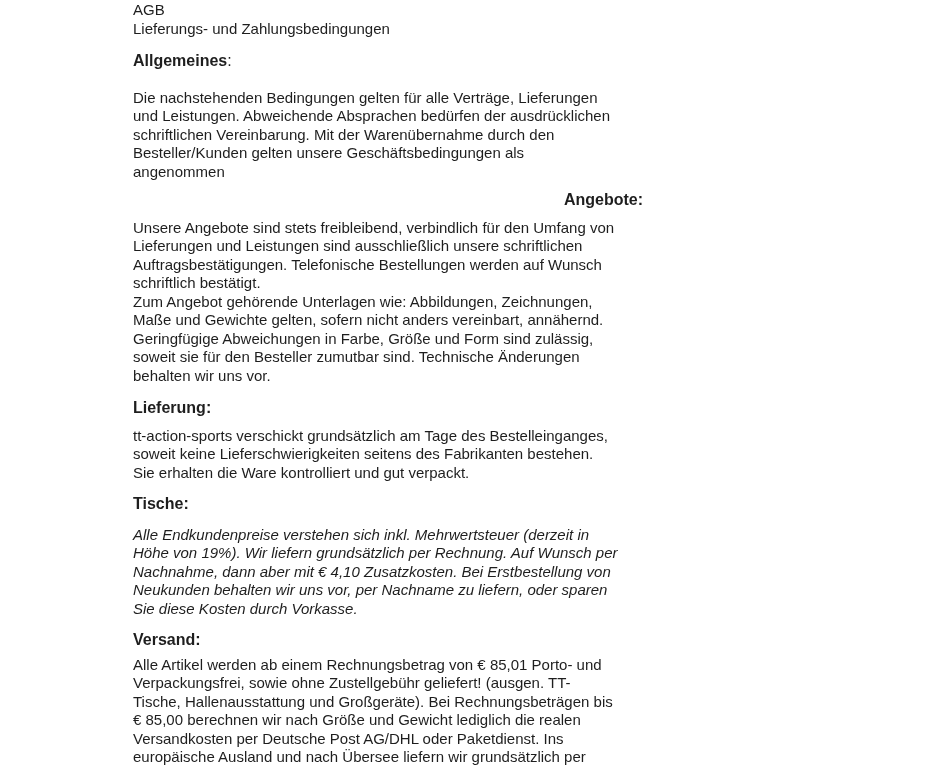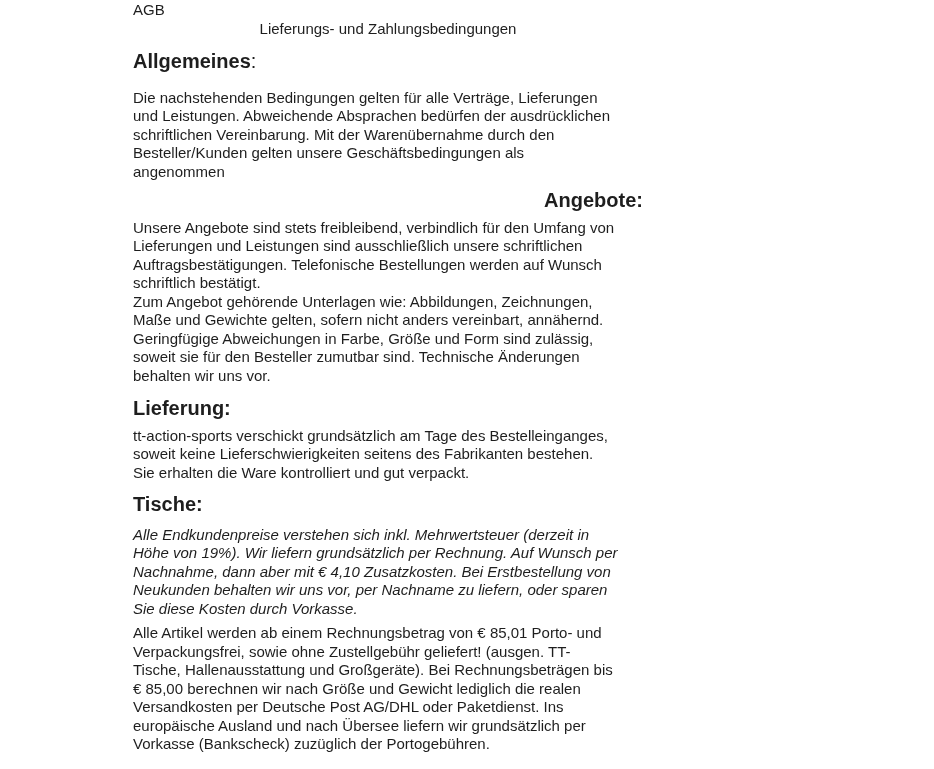--- a/index.html
+++ b/index.html
@@ -18,24 +18,24 @@
     margin-left: 133px;
     width: 510px;
     padding-top: 1px;
     font-size: 15px;
     line-height: 18.5px;
   }
   .title {
     text-align: left;
   }
   .subtitle {
-    text-align: center;
+    text-align: left;
   }
   .heading {
-    font-size: 20px;
+    font-size: 16px;
     font-weight: normal;
     margin: 0;
   }
   .hb { font-weight: bold; }
   .hs { font-weight: normal; }
   .para {
     margin: 0;
     white-space: pre-line;
   }
   
@@ -91,20 +91,21 @@
   <section class="s3">
     <h2 class="heading"><span class="hb">Tische:</span><span class="hs"></span></h2>
     <p class="para">Alle Endkundenpreise verstehen sich inkl. Mehrwertsteuer (derzeit in
 Höhe von 19%). Wir liefern grundsätzlich per Rechnung. Auf Wunsch per
 Nachnahme, dann aber mit € 4,10 Zusatzkosten. Bei Erstbestellung von
 Neukunden behalten wir uns vor, per Nachname zu liefern, oder sparen
 Sie diese Kosten durch Vorkasse.</p>
   </section>
 
   <section class="s4">
+    <h2 class="heading"><span class="hb">Versand:</span><span class="hs"></span></h2>
     <p class="para">Alle Artikel werden ab einem Rechnungsbetrag von € 85,01 Porto- und
 Verpackungsfrei, sowie ohne Zustellgebühr geliefert! (ausgen. TT-
 Tische, Hallenausstattung und Großgeräte). Bei Rechnungsbeträgen bis
 € 85,00 berechnen wir nach Größe und Gewicht lediglich die realen
 Versandkosten per Deutsche Post AG/DHL oder Paketdienst. Ins
 europäische Ausland und nach Übersee liefern wir grundsätzlich per
 Vorkasse (Bankscheck) zuzüglich der Portogebühren.</p>
   </section>
 
 </div>

